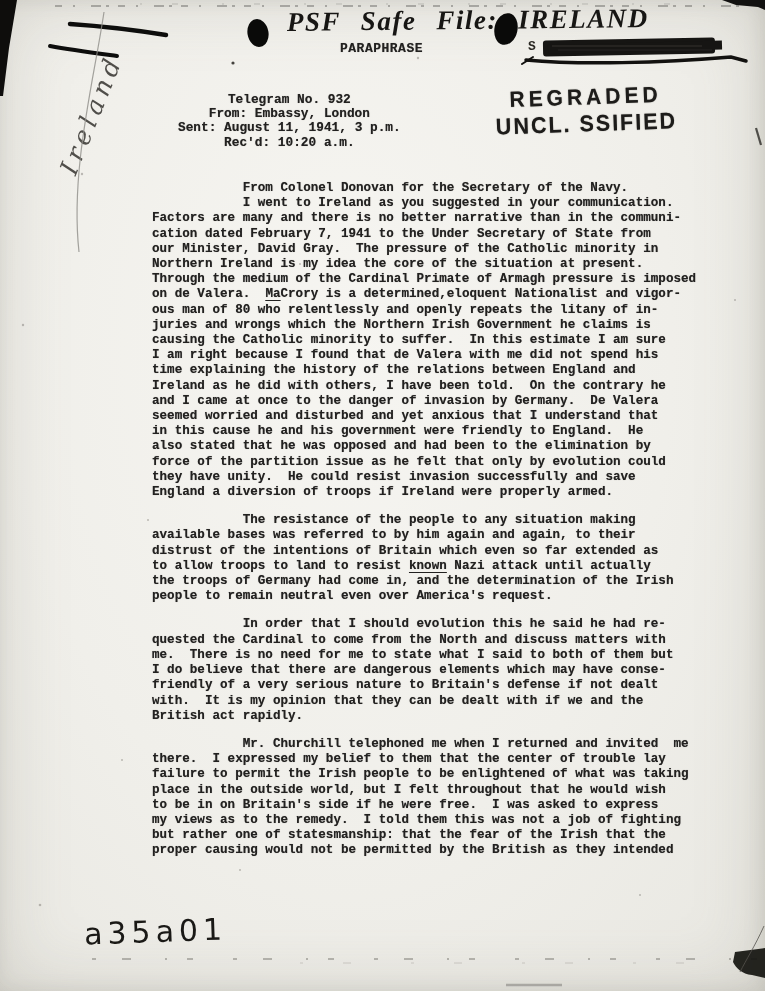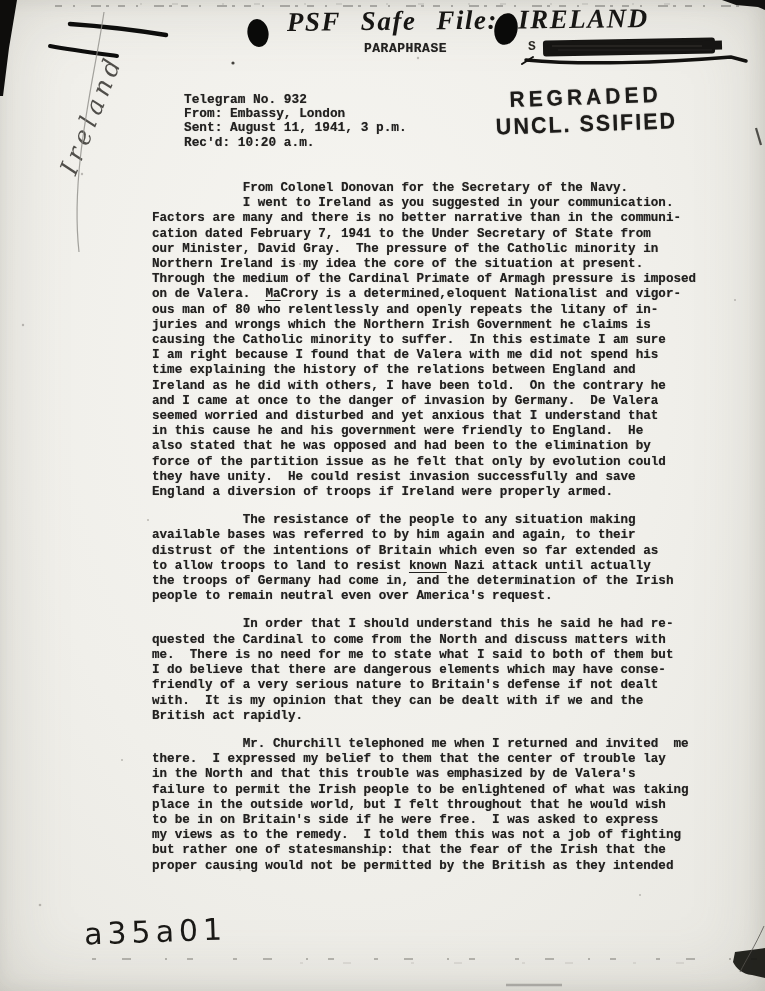--- a/index.html
+++ b/index.html
@@ -14,22 +14,22 @@
     font-family:"Liberation Mono","DejaVu Sans Mono",monospace;
   }
   .page::after{
     content:"";position:absolute;inset:0;pointer-events:none;
     box-shadow:inset 0 0 70px rgba(120,114,98,0.22), inset -4px 0 18px rgba(110,105,92,0.15);
   }
   .artifacts{position:absolute;inset:0;width:765px;height:991px;z-index:5;pointer-events:none;}
 
   
   .typed{color:var(--ink);font-weight:700;text-shadow:0 0 0.7px rgba(35,33,30,0.55);}
-  .tel-header{position:absolute;left:184px;top:93px;font-size:12.8px;line-height:14.2px;white-space:pre;z-index:2;}
-  .paraphrase{position:absolute;left:340px;top:41px;font-size:13px;letter-spacing:0.5px;z-index:2;margin-left:24px;}
+  .tel-header{position:absolute;left:178px;top:93px;font-size:12.8px;line-height:14.2px;white-space:pre;z-index:2;text-align:center;}
+  .paraphrase{position:absolute;left:340px;top:41px;font-size:13px;letter-spacing:0.5px;z-index:2;}
   .body-block{position:absolute;left:152px;top:168px;width:600px;font-size:12.6px;line-height:15.2px;z-index:2;}
   .para{margin:13px 0 12px 0;}
   .line{white-space:pre;}
   .line u{text-underline-offset:2.5px;}
 
   
   .red-start,.red-end{position:absolute;font-size:13px;font-weight:700;color:#2a2823;z-index:1;
     font-family:"Liberation Mono",monospace;}
   .red-start{left:528px;top:39px;}
   .red-end{left:699px;top:37px;}
@@ -99,32 +99,31 @@
       </div>
       <div class="para">
         <div class="line">            The resistance of the people to any situation making</div>
         <div class="line">available bases was referred to by him again and again, to their</div>
         <div class="line">distrust of the intentions of Britain which even so far extended as</div>
         <div class="line">to allow troops to land to resist <u>known</u> Nazi attack until actually</div>
         <div class="line">the troops of Germany had come in, and the determination of the Irish</div>
         <div class="line">people to remain neutral even over America's request.</div>
       </div>
       <div class="para">
-        <div class="line">            In order that I should understand this he said he had re-</div>
+        <div class="line">            In order that I should evolution this he said he had re-</div>
         <div class="line">quested the Cardinal to come from the North and discuss matters with</div>
         <div class="line">me.  There is no need for me to state what I said to both of them but</div>
         <div class="line">I do believe that there are dangerous elements which may have conse-</div>
         <div class="line">friendly of a very serious nature to Britain's defense if not dealt</div>
         <div class="line">with.  It is my opinion that they can be dealt with if we and the</div>
         <div class="line">British act rapidly.</div>
       </div>
       <div class="para">
         <div class="line">            Mr. Churchill telephoned me when I returned and invited  me</div>
         <div class="line">there.  I expressed my belief to them that the center of trouble lay</div>
-        <div class="line">in the North and that this trouble was emphasized by de Valera's</div>
         <div class="line">failure to permit the Irish people to be enlightened of what was taking</div>
         <div class="line">place in the outside world, but I felt throughout that he would wish</div>
         <div class="line">to be in on Britain's side if he were free.  I was asked to express</div>
         <div class="line">my views as to the remedy.  I told them this was not a job of fighting</div>
         <div class="line">but rather one of statesmanship: that the fear of the Irish that the</div>
         <div class="line">proper causing would not be permitted by the British as they intended</div>
       </div>
     </div>
 
   <svg class="artifacts" viewBox="0 0 765 991" xmlns="http://www.w3.org/2000/svg">

